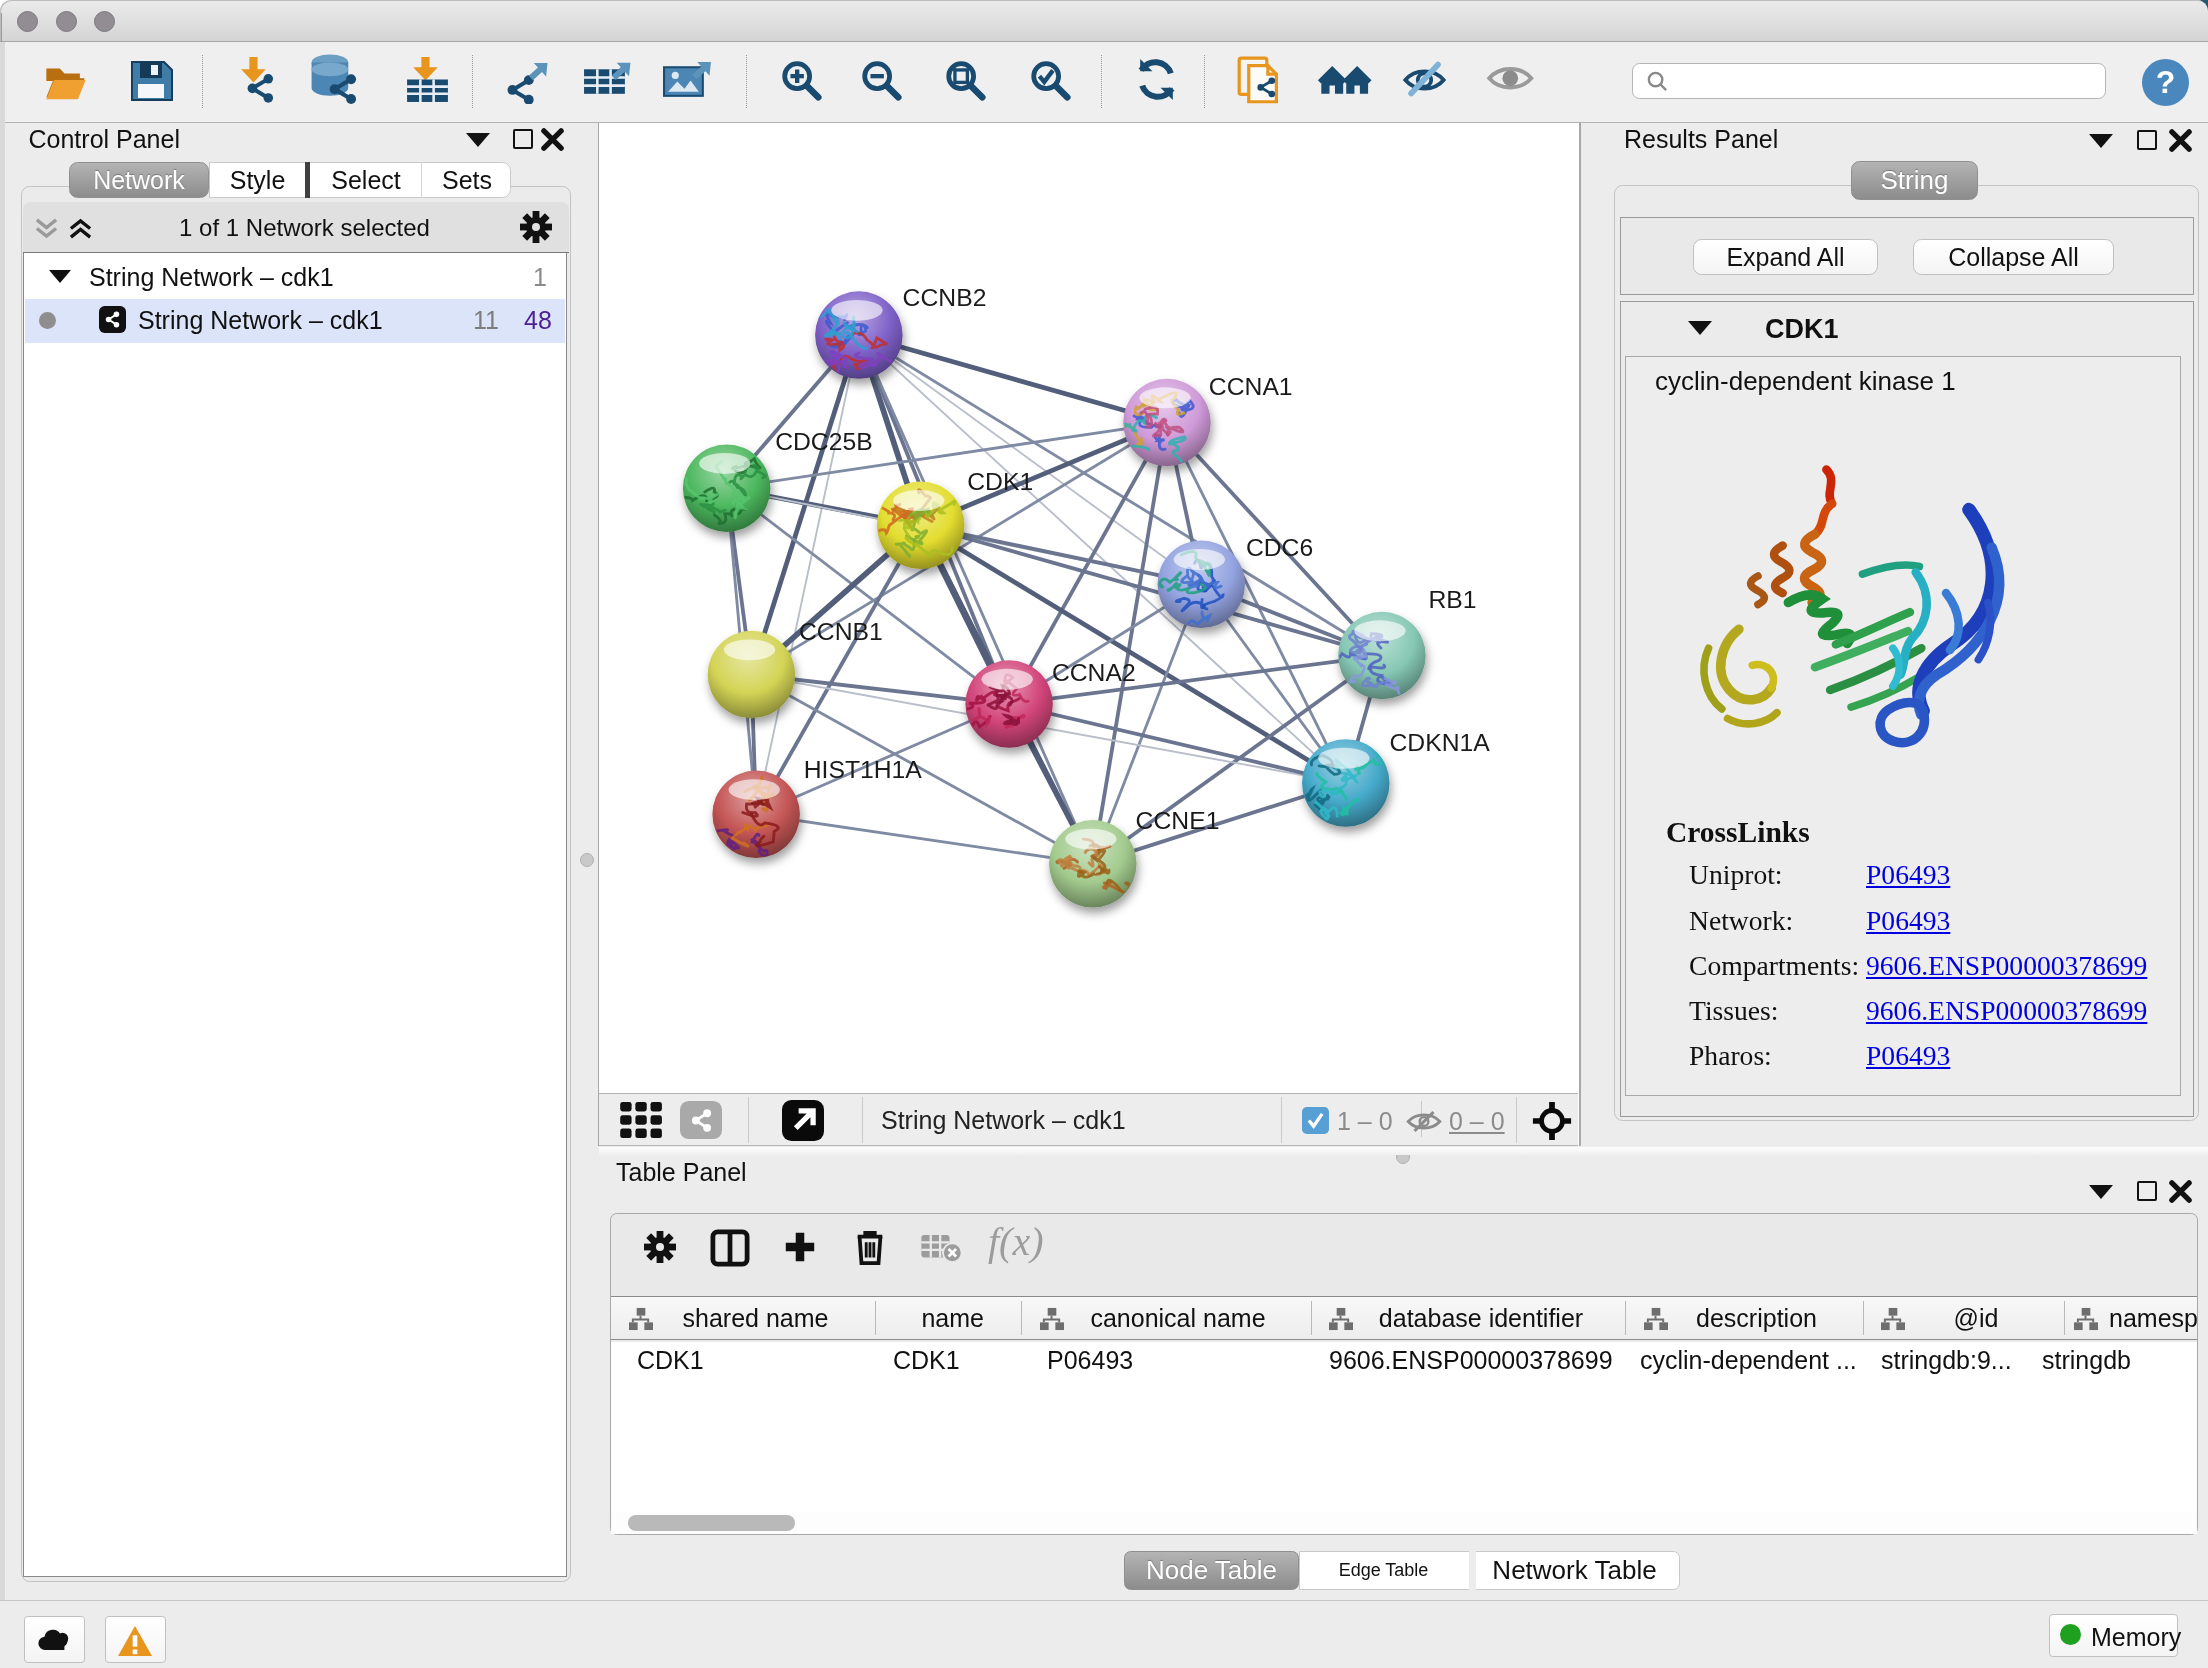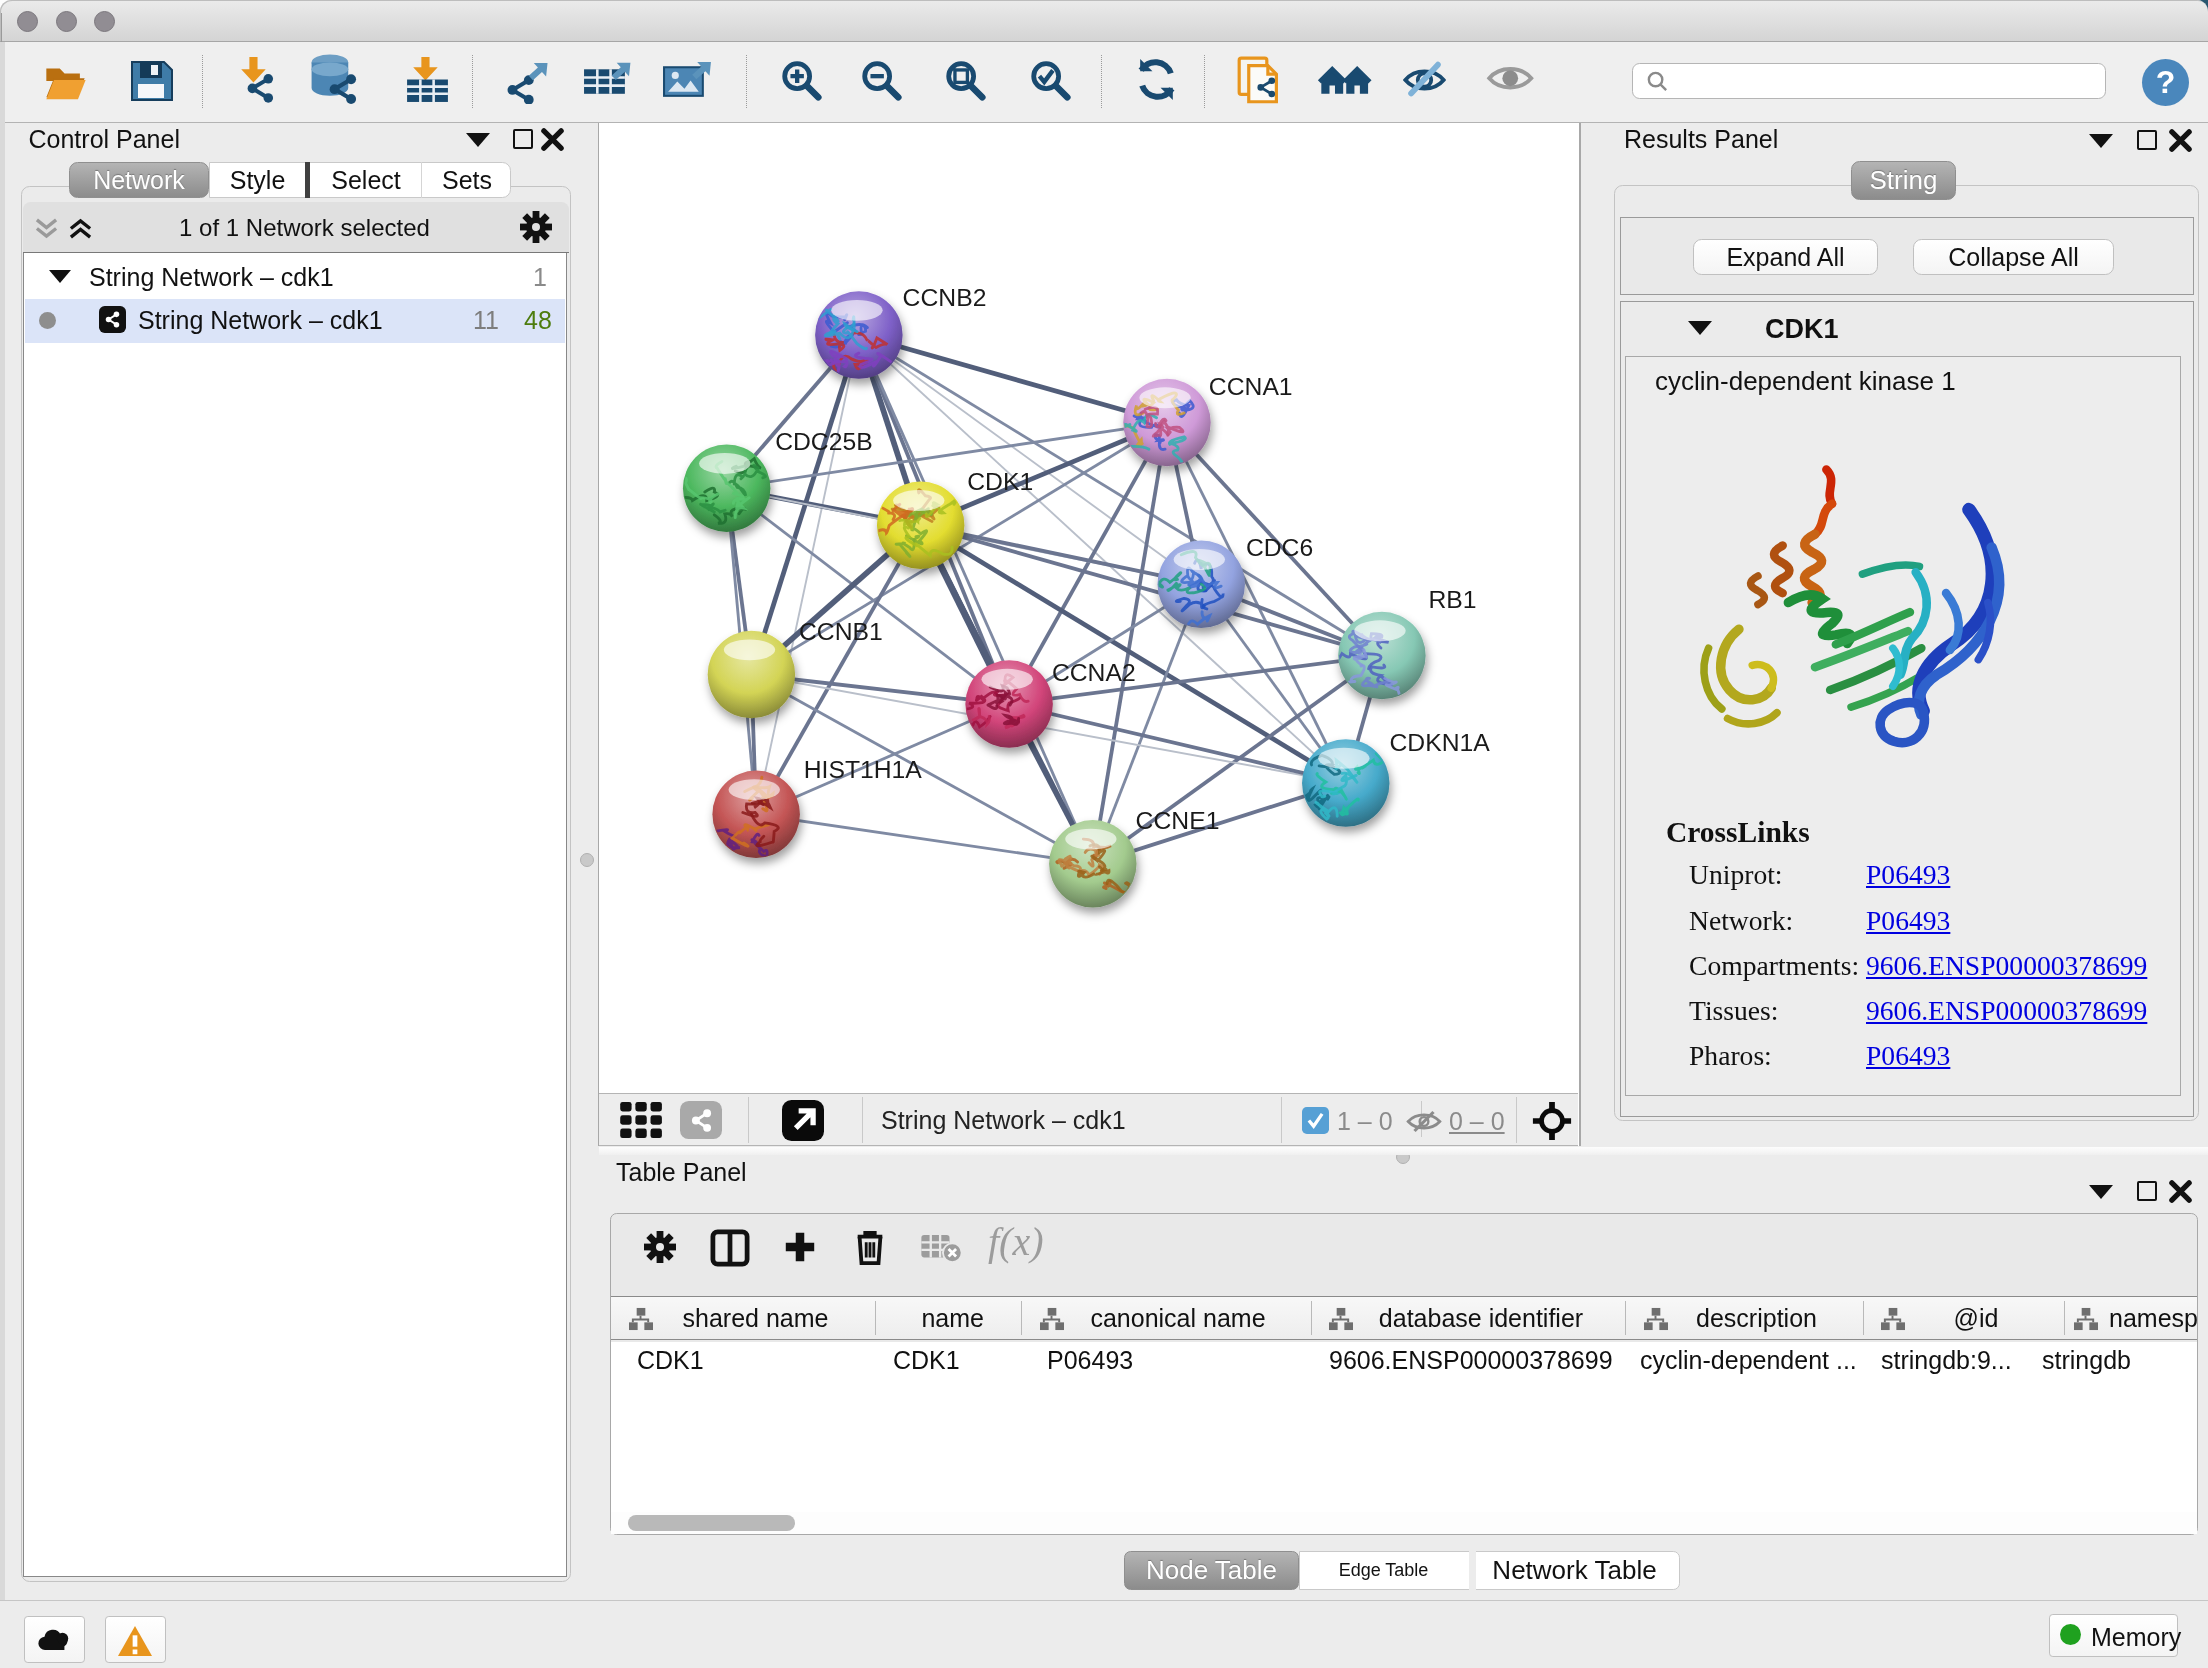--- a/index.html
+++ b/index.html
@@ -206,21 +206,21 @@
     <div class="abs" style="left:39px;top:312px;width:17px;height:17px;border-radius:50%;background:#8e8e8e;"></div>
     <div class="abs" style="left:99px;top:306px;width:27px;height:27px;background:#111;border-radius:5.7px;"></div>
     <svg class="ic" style="left:103px;top:310px" width="19" height="19" viewBox="0 0 48 48">
       <circle cx="14" cy="24" r="7" fill="#fff"></circle>
       <circle cx="34" cy="11" r="7" fill="#fff"></circle>
       <circle cx="34" cy="37" r="7" fill="#fff"></circle>
       <path d="M14 24 L34 11 M14 24 L34 37" stroke="#fff" stroke-width="5"></path>
     </svg>
     <div class="abs" style="left:138px;top:306px;font-size:25px;color:#111;">String Network – cdk1</div>
     <div class="abs" style="left:473px;top:306px;font-size:25px;color:#7d7d7d;">11</div>
-    <div class="abs" style="left:524px;top:306px;font-size:25px;color:#4d7c0f;">48</div>
+    <div class="abs" style="left:524px;top:306px;font-size:25px;color:#4c1d95;">48</div>
     <div class="abs" style="left:598px;top:123px;width:982px;height:1023px;background:#fff;border-left:1px solid #a8a8a8;border-right:1.9px solid #a8a8a8;"></div>
     <div class="abs" style="left:599px;top:1093px;width:979px;height:53px;background:#ededed;border-top:1px solid #b4b4b4;border-bottom:1px solid #b4b4b4;"></div>
     <svg class="ic" style="left:620px;top:1102px" width="44" height="36" viewBox="0 0 46 38">
       <g fill="#111">
         <rect x="0" y="0" width="12" height="10" rx="2.5"></rect>
         <rect x="16" y="0" width="12" height="10" rx="2.5"></rect>
         <rect x="32" y="0" width="12" height="10" rx="2.5"></rect>
         <rect x="0" y="14" width="12" height="10" rx="2.5"></rect>
         <rect x="16" y="14" width="12" height="10" rx="2.5"></rect>
         <rect x="32" y="14" width="12" height="10" rx="2.5"></rect>
@@ -560,21 +560,21 @@
       <text x="564" y="742" font-family="Liberation Sans, sans-serif" font-size="26" fill="#1a1a1a">CCNE1</text>
     </svg>
     <div class="abs" style="left:1580px;top:123px;width:629px;height:1023px;background:#ececec;border-left:1px solid #a8a8a8;"></div>
     <div class="abs" style="left:1624px;top:125px;font-size:25px;color:#111;">Results Panel</div>
     <div class="abs" style="left:2089px;top:134px;width:0;height:0;border-left:12.4px solid transparent;border-right:12.4px solid transparent;border-top:14.3px solid #111;"></div>
     <div class="abs" style="left:2137px;top:130px;width:20px;height:20px;border:2.4px solid #111;border-radius:1.9px;"></div>
     <svg class="ic" style="left:2169px;top:129px" width="23" height="23" viewBox="0 0 24 24">
       <path d="M3 3 L21 21 M21 3 L3 21" stroke="#111" stroke-width="5.5" stroke-linecap="round"></path>
     </svg>
     <div class="abs" style="left:1614px;top:185px;width:585px;height:936px;border:1.4px solid #c3c3c3;border-radius:8.6px;background:#ebebeb;"></div>
-    <div class="abs tab-sel" style="left:1851px;top:161px;width:105px;height:39px;border-radius:8.6px;border:1px solid #8f8f8f;font-size:26px;text-align:center;line-height:37px;text-shadow:0 -1px 1px #777;">String</div>
+    <div class="abs tab-sel" style="left:1851px;top:161px;width:127px;height:39px;border-radius:8.6px;border:1px solid #8f8f8f;font-size:26px;text-align:center;line-height:37px;text-shadow:0 -1px 1px #777;">String</div>
     <div class="abs" style="left:1620px;top:217px;width:574px;height:78px;border:1.4px solid #9a9a9a;background:#e9e9e9;"></div>
     <div class="abs btnw" style="left:1693px;top:239px;width:185px;height:36px;font-size:25px;color:#111;text-align:center;line-height:34px;">Expand All</div>
     <div class="abs btnw" style="left:1913px;top:239px;width:201px;height:36px;font-size:25px;color:#111;text-align:center;line-height:34px;">Collapse All</div>
     <div class="abs" style="left:1620px;top:301px;width:574px;height:816px;border:1.4px solid #9a9a9a;background:#ebebeb;"></div>
     <div class="abs" style="left:1688px;top:321px;width:0;height:0;border-left:12.4px solid transparent;border-right:12.4px solid transparent;border-top:14.3px solid #111;"></div>
     <div class="abs" style="left:1765px;top:314px;font-size:27px;font-weight:bold;color:#111;">CDK1</div>
     <div class="abs" style="left:1625px;top:356px;width:556px;height:740px;border:1.4px solid #a8a8a8;background:#ededed;"></div>
     <div class="abs" style="left:1655px;top:366px;font-size:26px;color:#111;">cyclin-dependent kinase 1</div>
     <svg width="352" height="304" style="position:absolute;left:1676px;top:462px;" xmlns="http://www.w3.org/2000/svg" fill="none" stroke-linecap="round" viewBox="0 0 370 320">
       <path d="M158,8 C170,20 156,32 164,44" stroke="#cc2505" stroke-width="9"></path>

